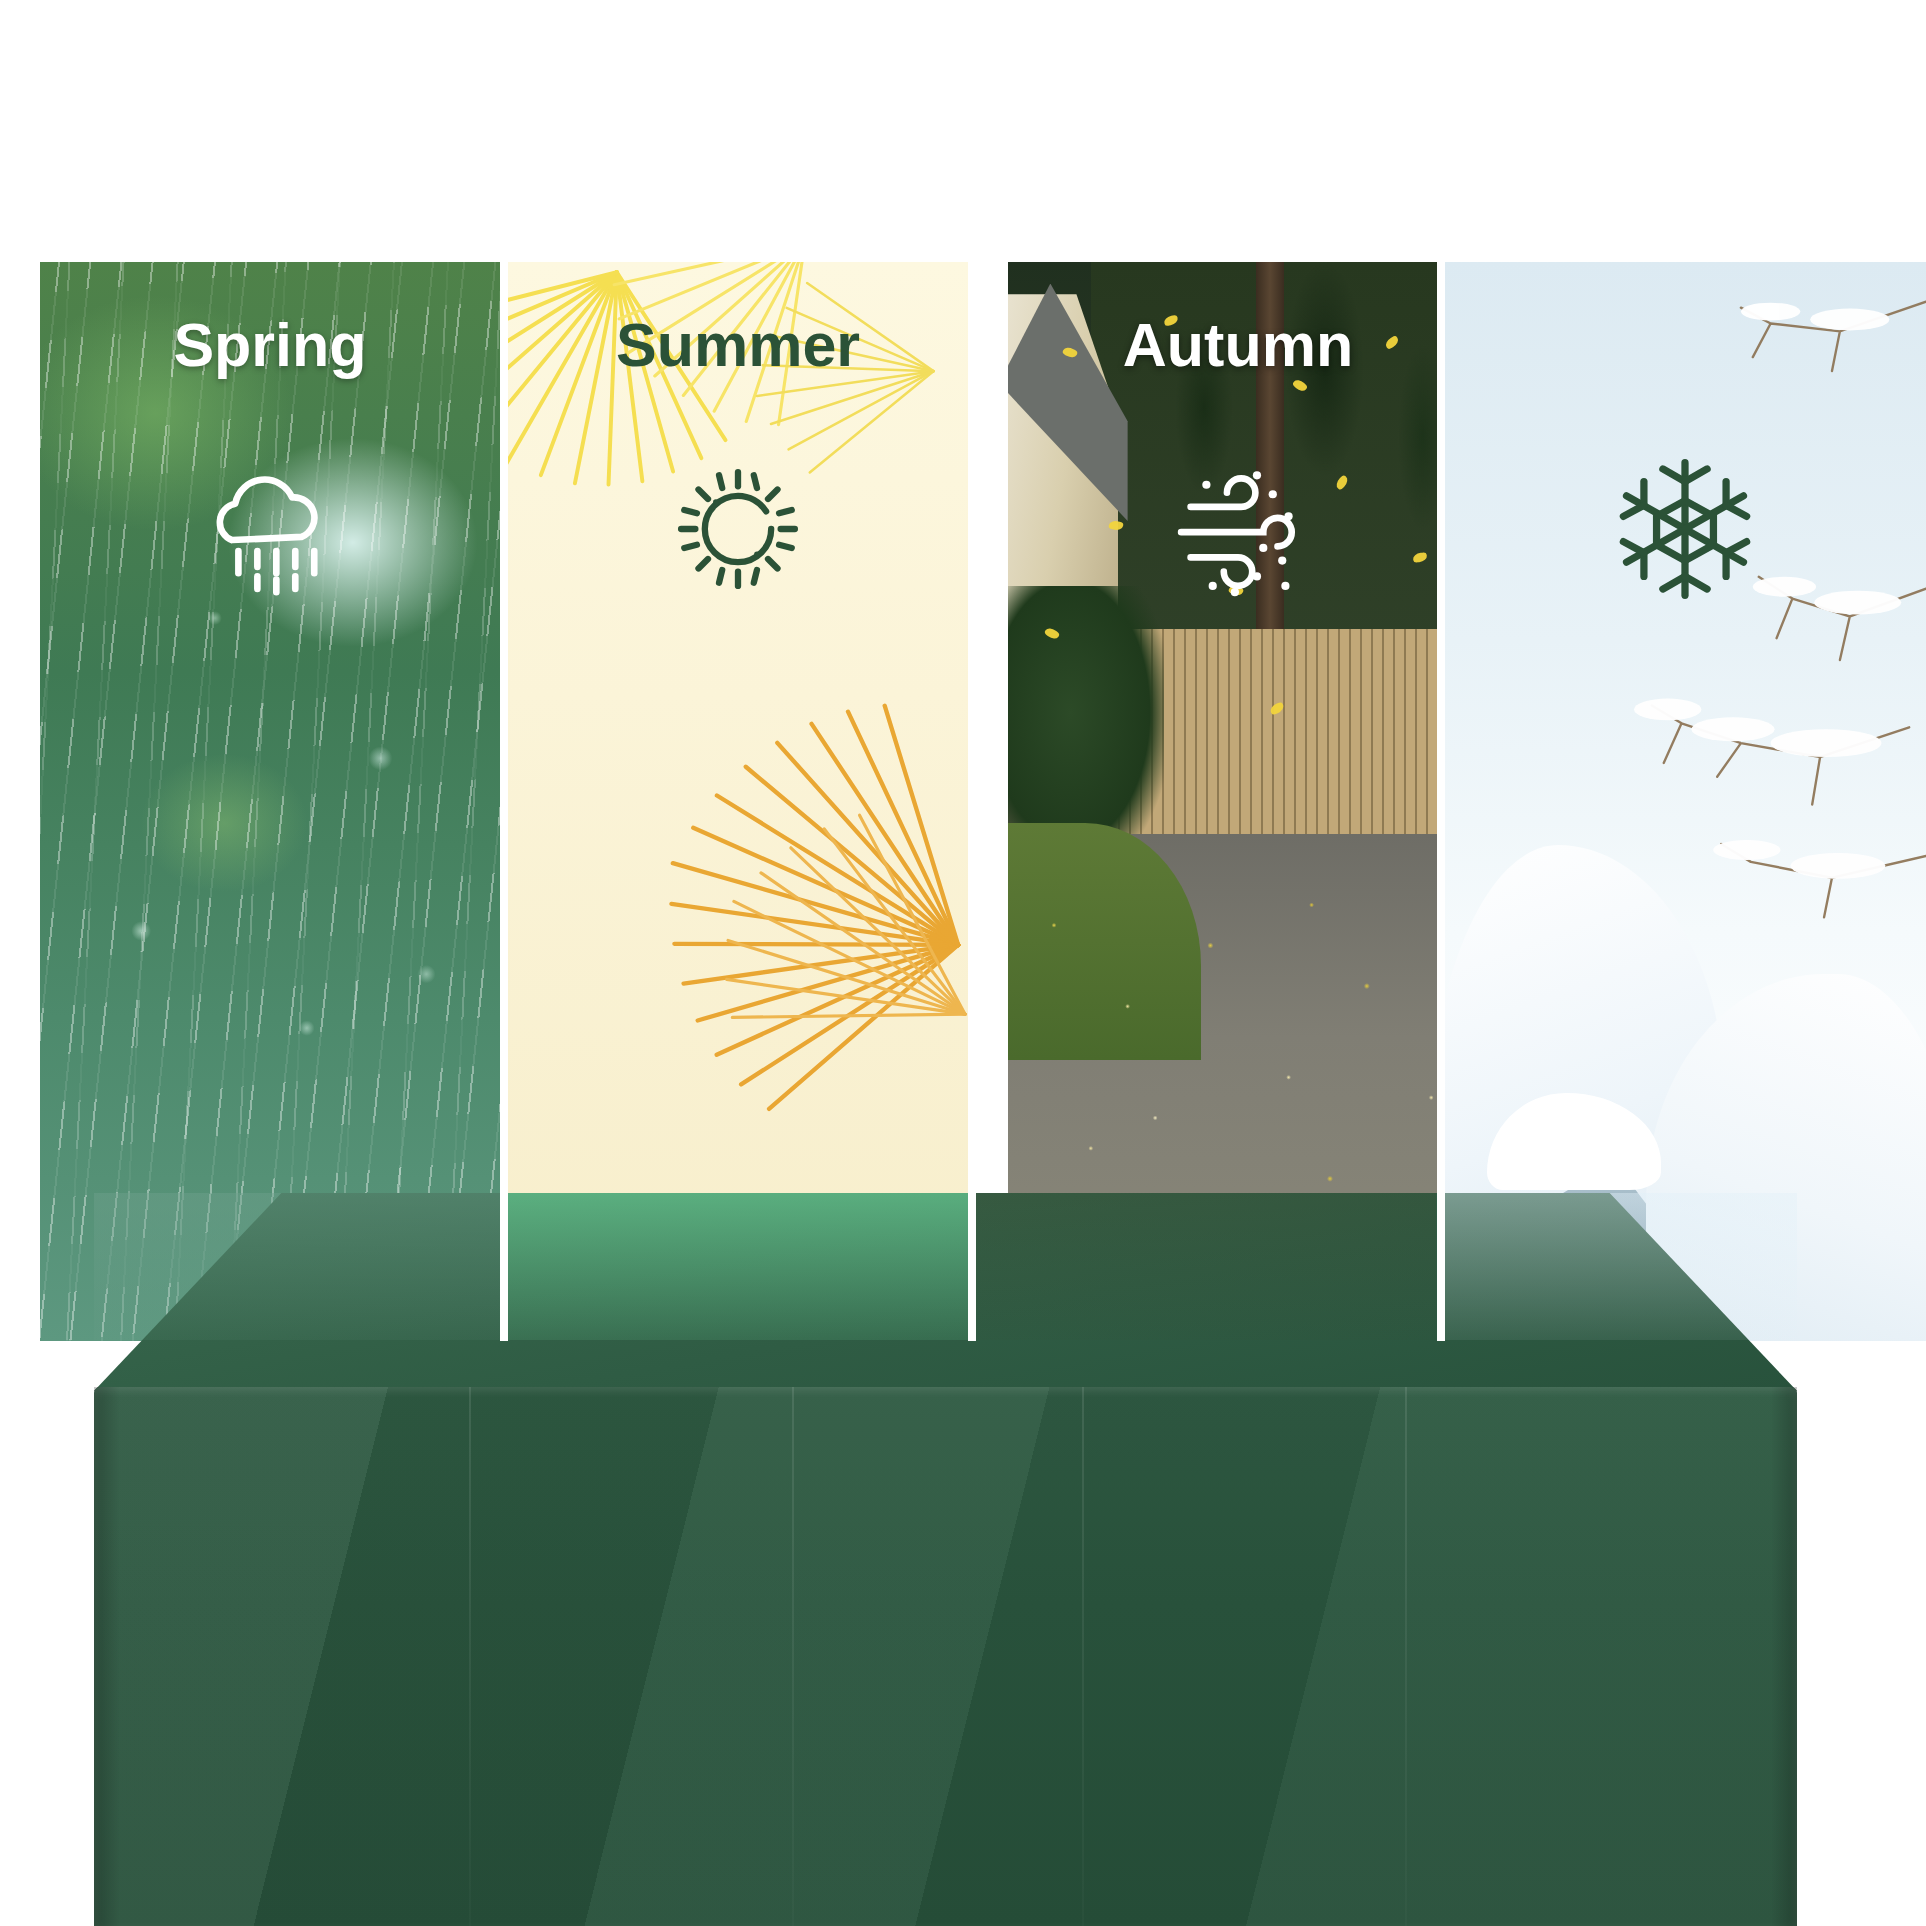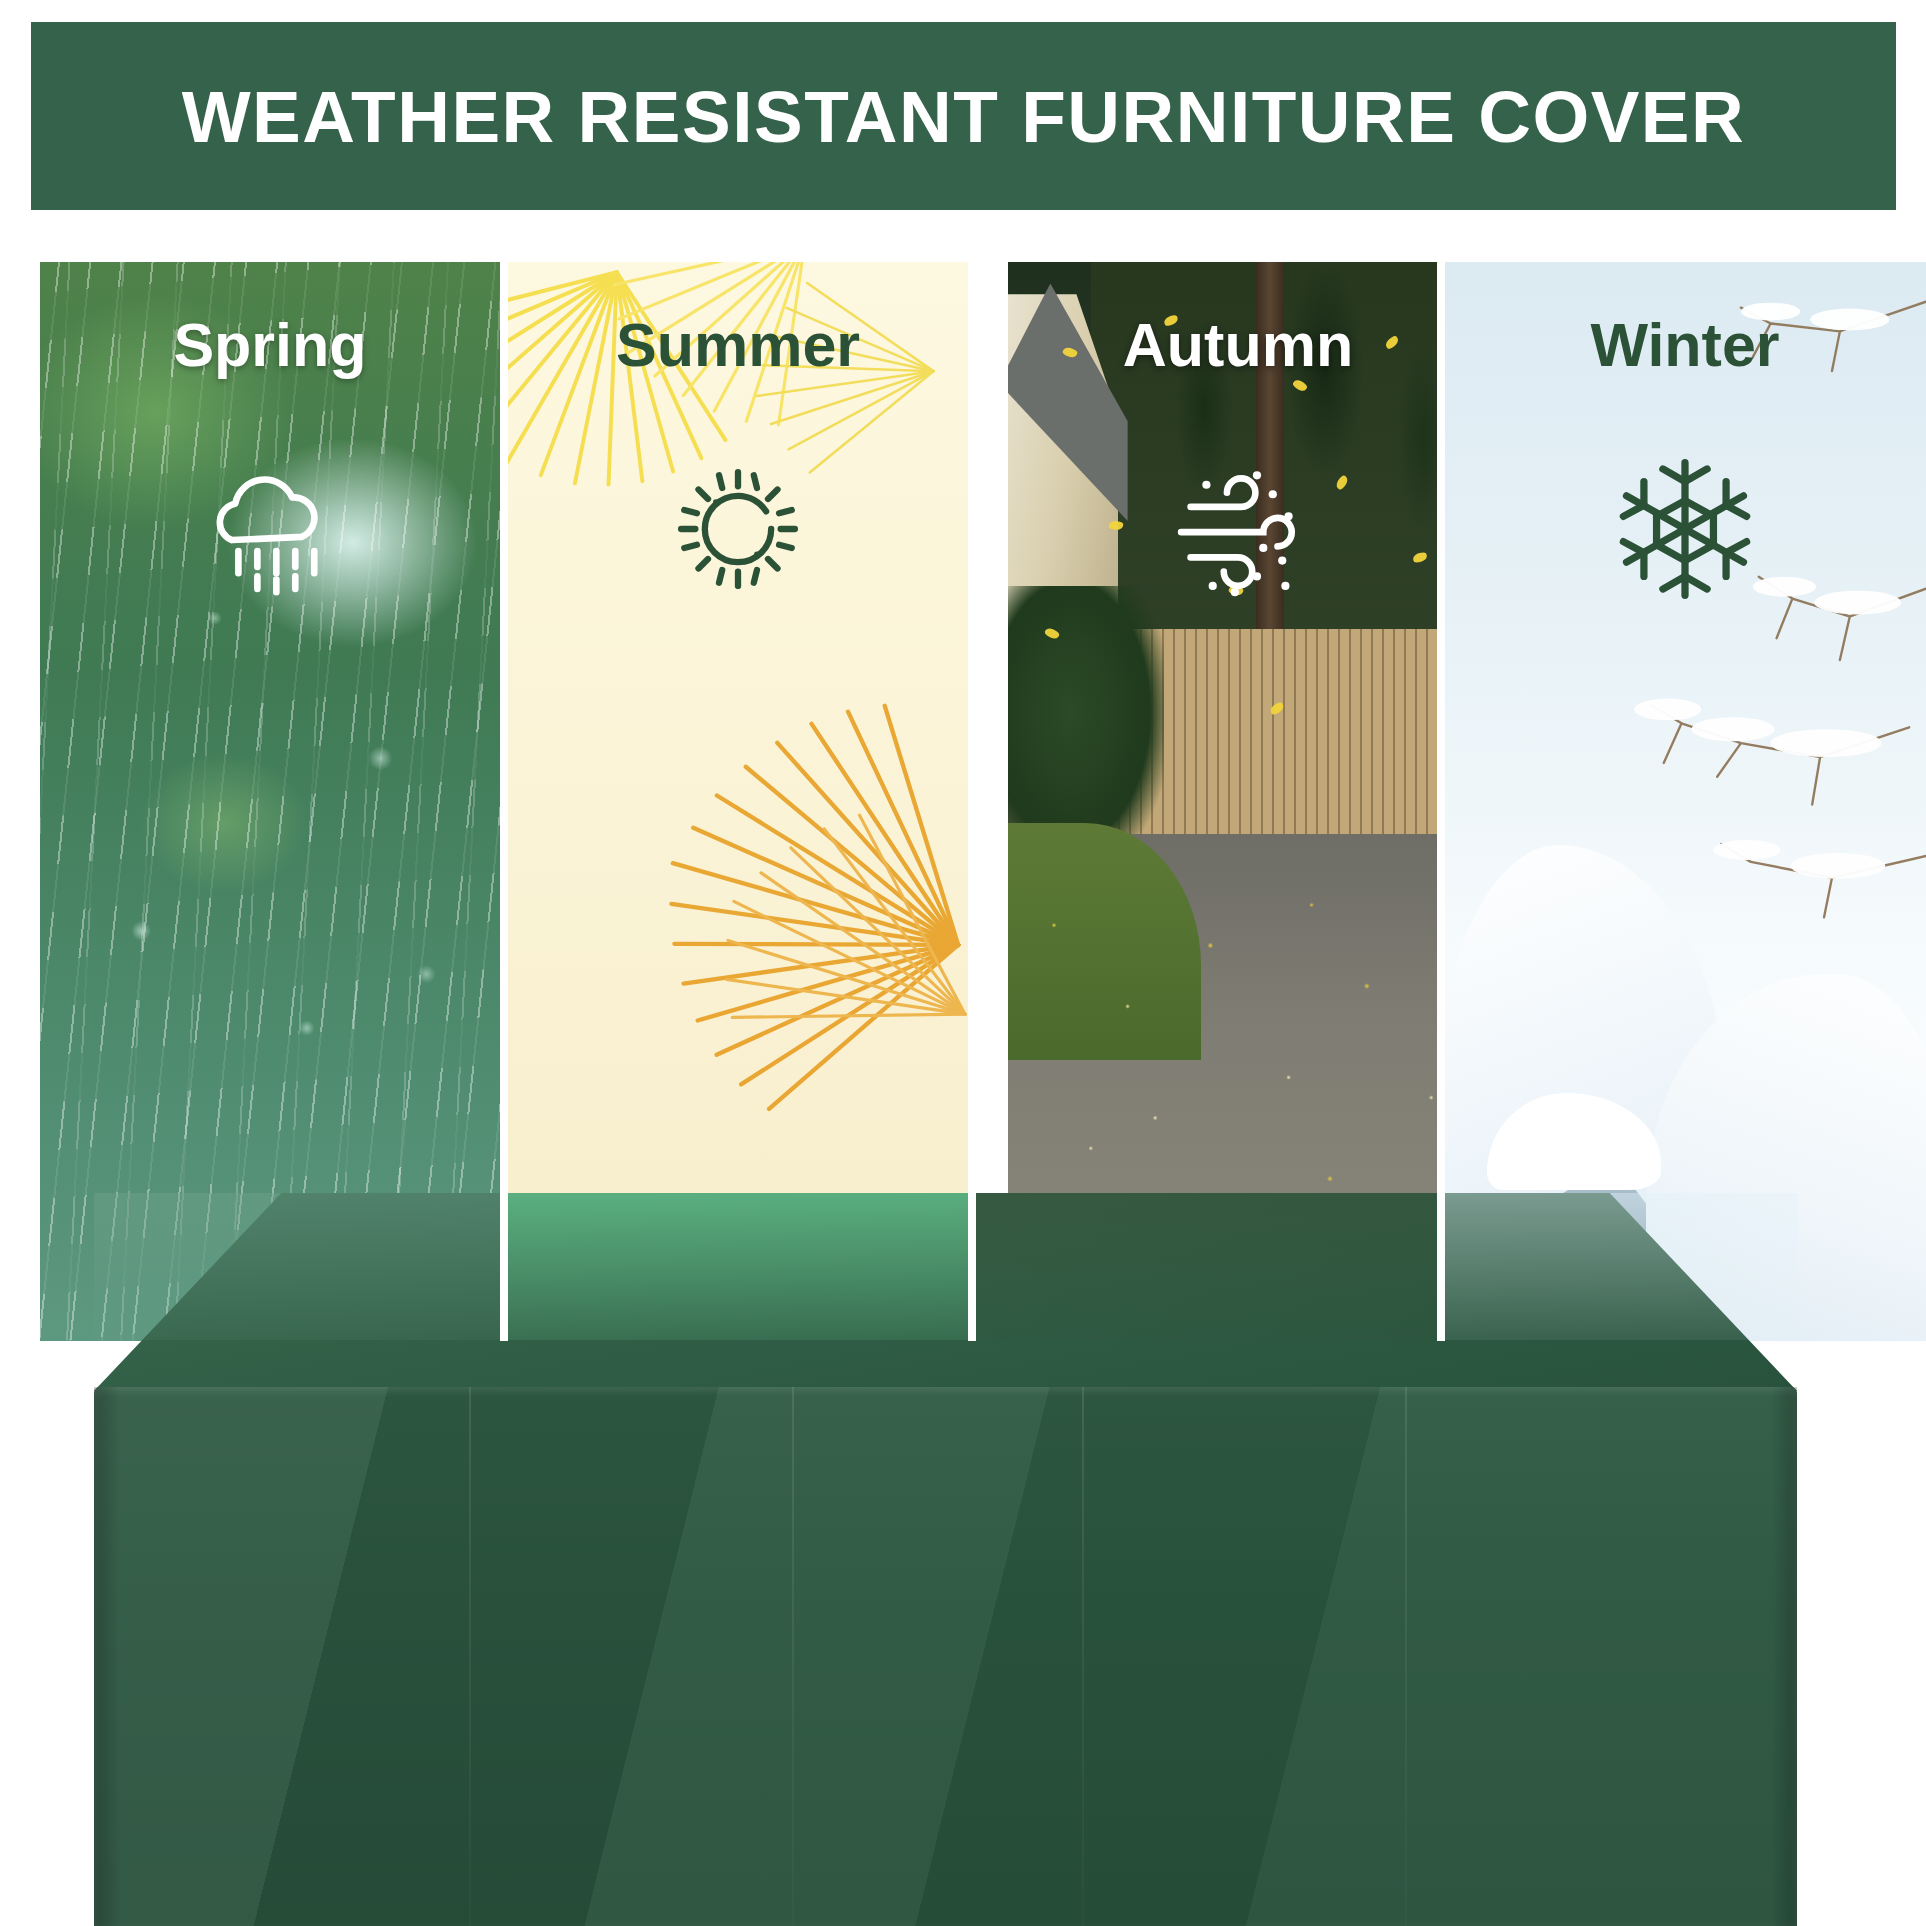--- a/index.html
+++ b/index.html
@@ -488,21 +488,20 @@
           </g>
         </svg>
         <div id="winter-snowbank"></div>
         <div id="winter-snowbank2"></div>
         <div style="position:absolute;left:12%;bottom:4%;width:30%;height:14%;
                     background:linear-gradient(180deg,#b9cdd8,#7e99a8);
                     clip-path:polygon(0 55%,78% 10%,100% 38%,100% 100%,0 100%);"></div>
         <div style="position:absolute;left:9%;bottom:14%;width:36%;height:9%;
                     background:#ffffff;border-radius:50% 60% 20% 10% / 90% 80% 20% 20%;"></div>
       </div>
-      <div class="panel-label" style="color:#2b5237;">Winter</div>
       <div class="panel-icon">
         <svg viewBox="0 0 100 100" width="158" height="158" aria-hidden="true">
           <g stroke="#2b5237" stroke-width="4.6" stroke-linecap="round" fill="none">
             <line x1="50" y1="8" x2="50" y2="92"></line>
             <line x1="13" y1="29" x2="87" y2="71"></line>
             <line x1="13" y1="71" x2="87" y2="29"></line>
             <line x1="50" y1="20" x2="36" y2="12"></line>
             <line x1="50" y1="20" x2="64" y2="12"></line>
             <line x1="50" y1="80" x2="36" y2="88"></line>
             <line x1="50" y1="80" x2="64" y2="88"></line>
@@ -541,18 +540,15 @@
     <div class="cover-tint" style="left:94px;  width:414px; height:147px;
                 background:linear-gradient(180deg, rgba(110,160,140,.46), rgba(110,160,140,.10));"></div>
     <div class="cover-tint" style="left:508px; width:460px; height:147px;
                 background:linear-gradient(180deg, rgba(120,235,170,.55), rgba(120,235,170,.12));"></div>
     <div class="cover-tint" style="left:976px; width:460px; height:147px;
                 background:linear-gradient(180deg, rgba(60,70,45,.30), rgba(60,70,45,.06));"></div>
     <div class="cover-tint" style="left:1437px; width:360px; height:147px;
                 background:linear-gradient(180deg, rgba(225,240,248,.42), rgba(225,240,248,.08));"></div>
   </div>
 
-  <div id="header-band">
-    <div id="header-title">WEATHER RESISTANT FURNITURE COVER</div>
-  </div>
 
 </div>
 
 
 </body></html>

